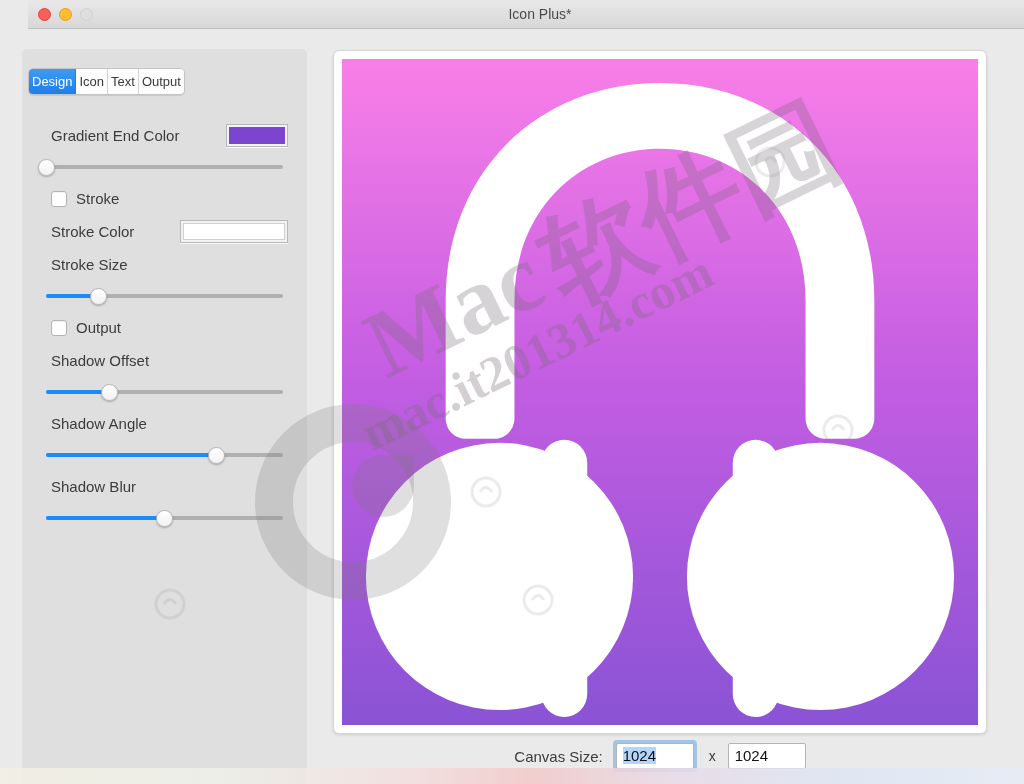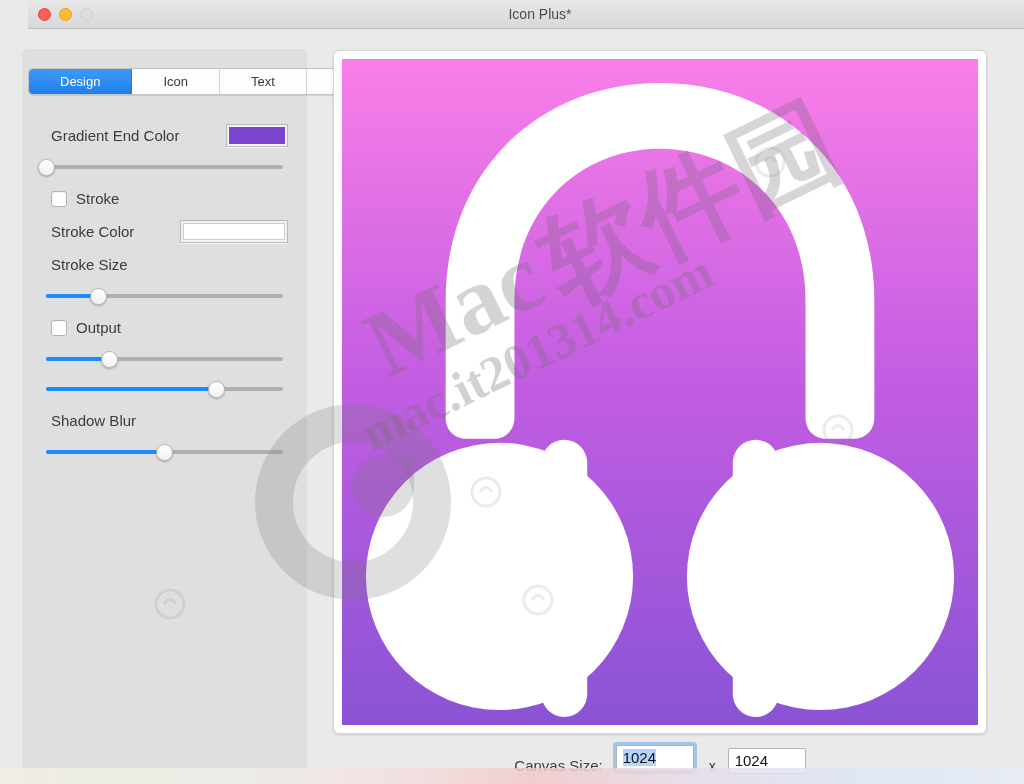--- a/index.html
+++ b/index.html
@@ -85,21 +85,21 @@
     height: 27px;
     border-radius: 5px;
     overflow: hidden;
     border: 1px solid #c4c4c4;
     background: #fdfdfd;
     box-shadow: 0 1px 1px rgba(0,0,0,.10);
   }
   .tab {
     height: 25px;
     line-height: 25px;
-    padding: 0 31px;
+    padding: 0 3px;
     font-size: 13px;
     color: #3a3a3a;
     background: #fdfdfd;
     border-right: 1px solid #d2d2d2;
     white-space: nowrap;
     cursor: default;
   }
   .tab:last-child { border-right: none; }
   .tab.active {
     background: linear-gradient(to bottom, #3d9bf5 0%, #1f7fe8 100%);
@@ -202,21 +202,21 @@
   }
   .canvas svg { display: block; width: 100%; height: 100%; }
 
   
   .bottombar {
     position: absolute;
     bottom: 10px; left: 333px;
     width: 654px;
     height: 36px;
     display: flex;
-    align-items: flex-end;
+    align-items: center;
     justify-content: center;
     gap: 10px;
   }
   .canvas-label {
     font-size: 15px;
     color: #3c3c3c;
   }
   .field-focus {
     border-radius: 4px;
     padding: 3px;
@@ -378,27 +378,33 @@
             <span class="thumb" style="left:22%"></span>
           </span>
         </div>
 
         <div class="row">
           <span class="checkbox"></span>
           <span class="row-label">Output</span>
         </div>
 
 
+        <div class="row">
+          <span class="row-label">Shadow Offset</span>
+        </div>
         <div class="slider-row">
           <span class="track">
             <span class="track-fill" style="width:27%"></span>
             <span class="thumb" style="left:27%"></span>
           </span>
         </div>
 
+        <div class="row">
+          <span class="row-label">Shadow Angle</span>
+        </div>
         <div class="slider-row">
           <span class="track">
             <span class="track-fill" style="width:72%"></span>
             <span class="thumb" style="left:72%"></span>
           </span>
         </div>
 
         <div class="row">
           <span class="row-label">Shadow Blur</span>
         </div>

